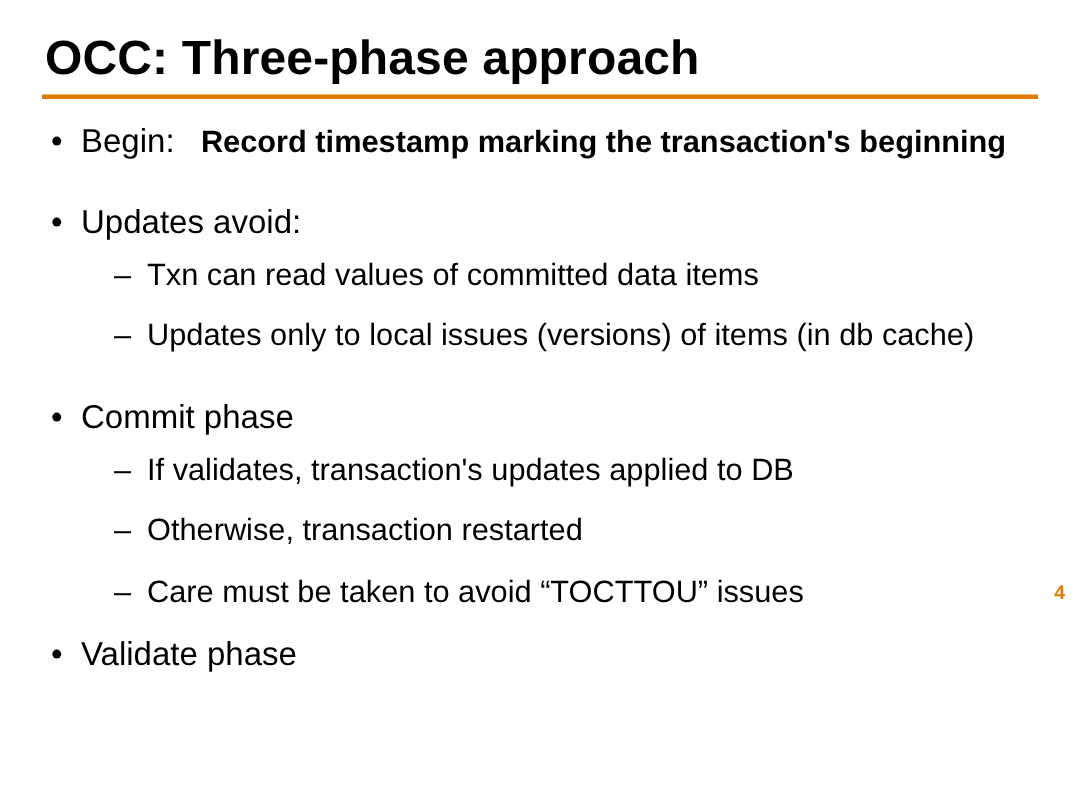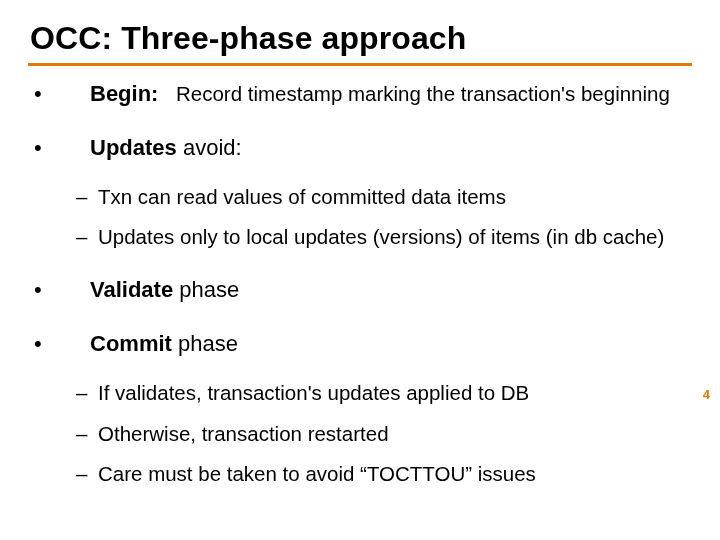--- a/index.html
+++ b/index.html
@@ -45,38 +45,38 @@
   }
   ul.top > li::before {
     content: "•";
     position: absolute;
     left: 6px;
     top: 0;
     font-size: 22px;
   }
   ul.sub {
     list-style: none;
-    margin: 23px 0 0 0;
+    margin: 10px 0 0 0;
     padding: 0 0 0 22px;
   }
   ul.sub > li {
     position: relative;
     padding-left: 22px;
     margin: 0 0 14px 0;
     font-size: 20.5px;
     line-height: 1.28;
   }
   ul.sub > li::before {
     content: "–";
     position: absolute;
     left: 0;
     top: 0;
   }
-  .b { font-weight: bold; margin-left: 36px; }
-  .desc { font-size: 20.5px; font-weight: normal; }
+  .b { font-weight: normal; }
+  .desc { font-size: 20.5px; font-weight: bold; }
   .page-num {
     position: absolute;
     right: 10px;
     bottom: 10px;
     font-size: 13px;
     font-weight: bold;
     color: #e07b00;
   }
 </style>
 </head>
@@ -90,33 +90,33 @@
 
     <li>
       <span class="b">Begin:</span>
       <span class="desc">&nbsp;&nbsp;<span>Record timestamp marking the transaction's beginning</span></span>
     </li>
 
     <li>
       <span class="b">Updates</span><span> avoid:</span>
       <ul class="sub">
         <li>Txn can read values of committed data items</li>
-        <li>Updates only to local updates (versions) of items (in db cache)</li>
+        <li>Updates only to local issues (versions) of items (in db cache)</li>
       </ul>
-    </li>
-
-    <li>
-      <span class="b">Validate</span><span> phase</span>
     </li>
 
     <li style="margin-bottom:10px;">
       <span class="b">Commit</span><span> phase</span>
       <ul class="sub">
         <li>If validates, transaction's updates applied to DB</li>
         <li>Otherwise, transaction restarted</li>
         <li>Care must be taken to avoid “TOCTTOU” issues</li>
       </ul>
     </li>
 
+    <li>
+      <span class="b">Validate</span><span> phase</span>
+    </li>
+
   </ul>
 
   <div class="page-num">4</div>
 </div>
 
 </body></html>

